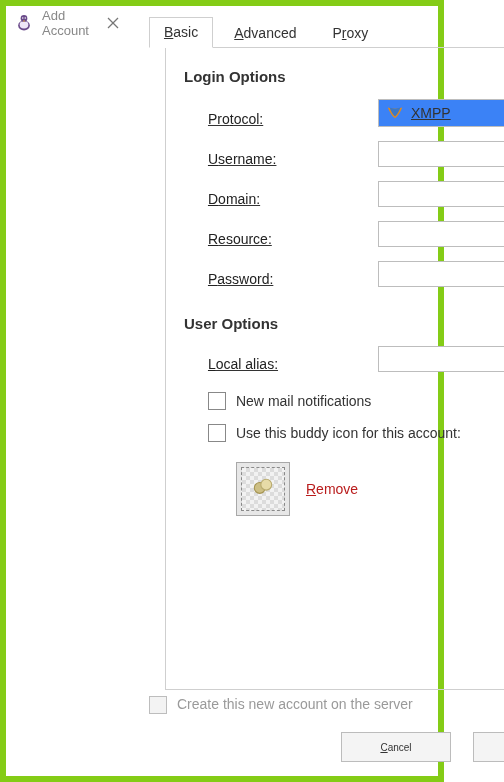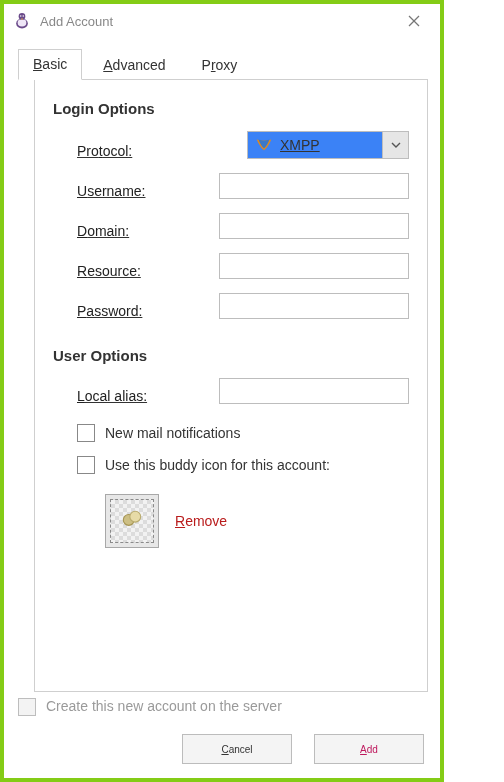--- a/index.html
+++ b/index.html
@@ -9,23 +9,23 @@
     font-size: 14px;
     color: #333;
     background: #fff;
     width: 504px;
     height: 782px;
     overflow: hidden;
   }
   .window {
     width: 444px;
     height: 782px;
-    border: 4px solid #84cc16;
-    display: flex;
-    flex-direction: column;
+    border: 6px solid #84cc16;
+    display: flex;
+    flex-direction: row;
     background: #fff;
   }
   .titlebar {
     height: 34px;
     display: flex;
     align-items: center;
     padding: 0 6px 0 8px;
     justify-content: space-between;
   }
   .titlebar .left {

